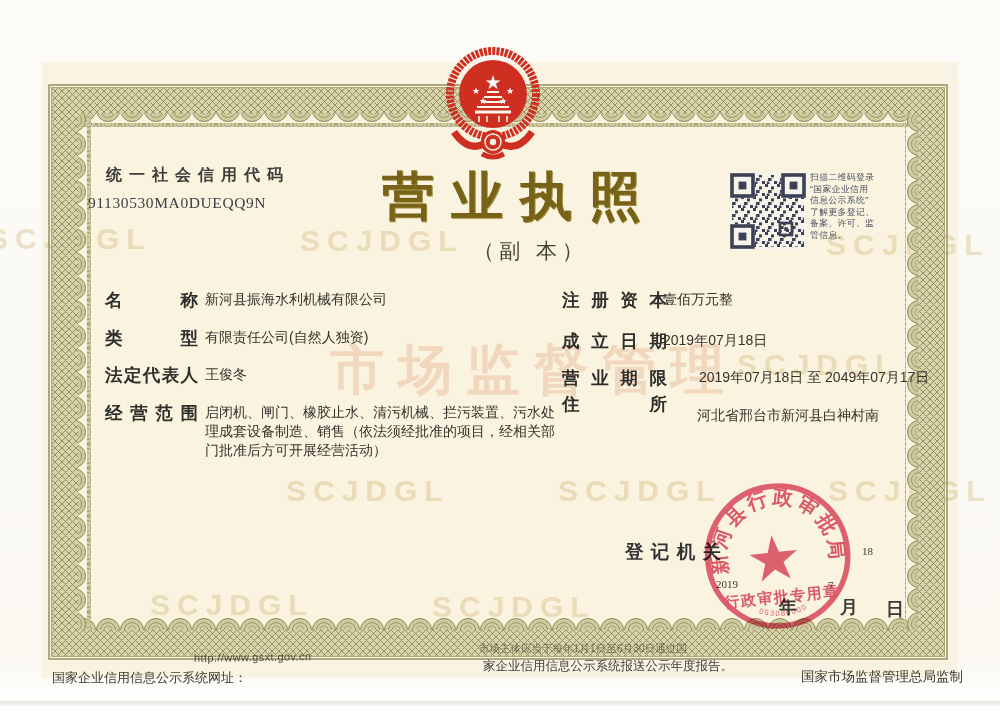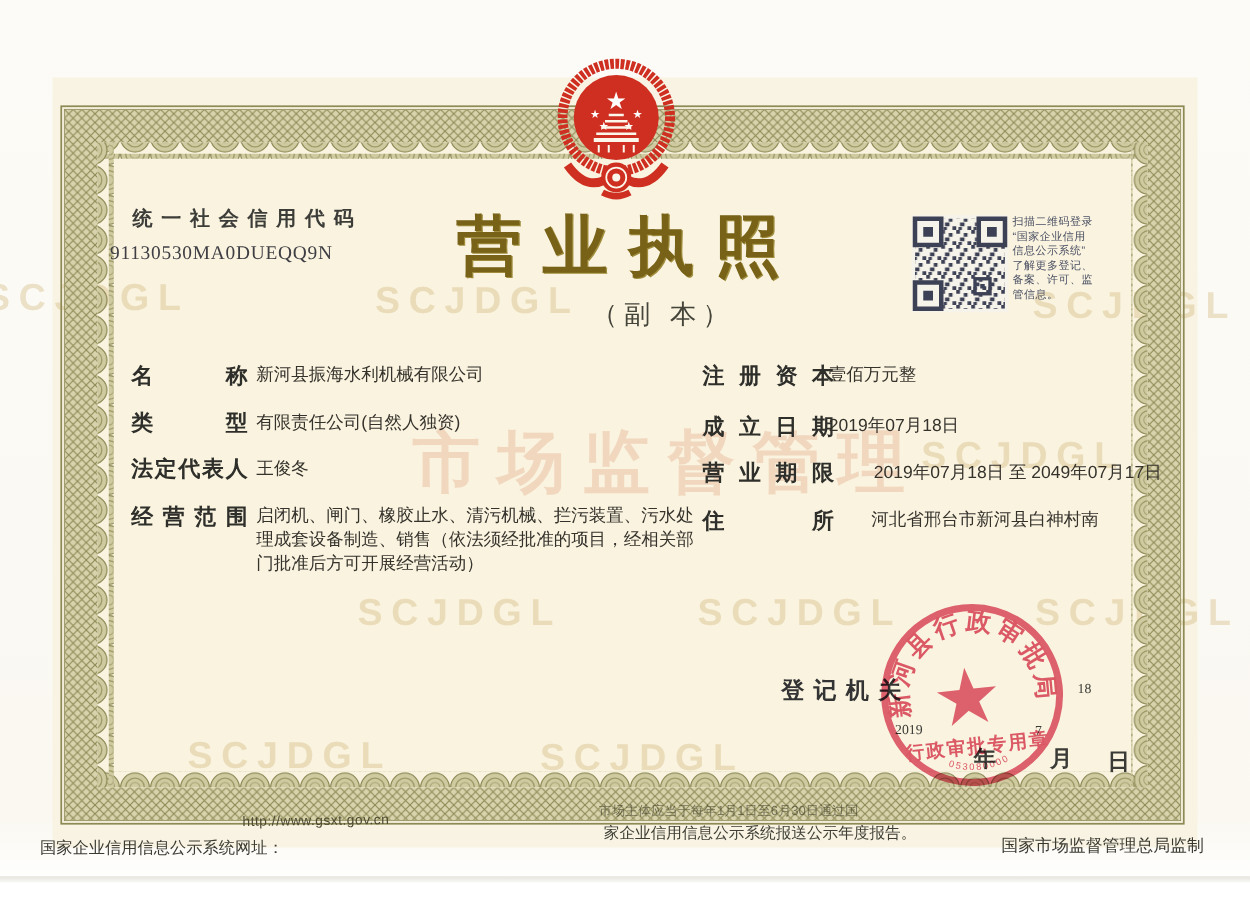--- a/index.html
+++ b/index.html
@@ -13,21 +13,21 @@
   
   .wm { position:absolute; font-weight:bold; font-size:30px; letter-spacing:7px;
         color:rgba(206,176,112,0.34); white-space:nowrap; }
   .wm-cn { position:absolute; left:330px; top:334px; font-size:54px; font-weight:700;
            letter-spacing:14px; color:rgba(225,152,118,0.30); white-space:nowrap; }
   
   .credit-label { position:absolute; left:106px; top:165px; font-size:16px;
                   letter-spacing:7px; color:#3c3c38; font-weight:600; }
   .credit-code { position:absolute; left:88px; top:194px; font-size:15.5px;
                  font-family:"Liberation Serif", serif; color:#3e3e44; letter-spacing:0.6px; }
-  .title { position:absolute; left:348px; top:162px; width:310px; text-align:center;
+  .title { position:absolute; left:348px; top:162px; width:310px; text-align:right;
            font-size:52px; font-weight:800; letter-spacing:17px; color:#776217;
            text-shadow:1px 1px 0 #a08d3e; white-space:nowrap; }
   .subtitle { position:absolute; left:428px; top:237px; width:160px; text-align:right;
               font-size:21px; letter-spacing:5px; color:#44443a; }
   
   .qr-caption { position:absolute; left:810px; top:172px; width:70px; font-size:8.8px;
                 line-height:11.6px; color:#4a4f63; letter-spacing:0.4px; }
   
   .lab { position:absolute; display:inline-block; text-align:justify; text-align-last:justify;
          font-size:17.5px; font-weight:600; color:#2e2e2a; }
@@ -44,21 +44,21 @@
   .dt-unit { font-size:18px; font-weight:600; }
   
   .seal { position:absolute; left:700px; top:476px; width:156px; height:166px;
           mix-blend-mode:multiply; opacity:0.88; transform:rotate(-6deg); }
   
   .url { position:absolute; left:194px; top:651px; font-size:11px; color:#4d4930;
          letter-spacing:0.4px; transform:rotate(-0.8deg); }
   .notice1 { position:absolute; left:479px; top:642px; font-size:10.5px;
              color:rgba(58,58,38,0.62); white-space:nowrap; }
   .notice2 { position:absolute; left:483px; top:658px; font-size:12.5px; color:#3e3e34; white-space:nowrap; }
-  .web-label { position:absolute; left:32px; top:669px; font-size:13px; color:#3a3a31; }
+  .web-label { position:absolute; left:52px; top:669px; font-size:13px; color:#3a3a31; }
   .producer { position:absolute; left:801px; top:668px; font-size:13.5px; color:#3a3a31; }
   .scan-edge { position:absolute; left:0; top:701px; width:1000px; height:5px;
                background:linear-gradient(#e6e4de, #f8f8f6); }
   svg { position:absolute; }
 </style>
 </head>
 <body>
 
 <div class="page">
 
@@ -182,21 +182,21 @@
   <span class="val val-l" style="top:365px;">王俊冬</span>
   <span class="lab lab-l" style="top:401px;">经营范围</span>
   <span class="val val-l" style="top:403px;">启闭机、闸门、橡胶止水、清污机械、拦污装置、污水处理成套设备制造、销售（依法须经批准的项目，经相关部门批准后方可开展经营活动）</span>
 
   <span class="lab lab-r" style="top:288px;">注册资本</span>
   <span class="val val-r" style="top:290px;">壹佰万元整</span>
   <span class="lab lab-r" style="top:329px;font-family:Liberation Mono, monospace;">成立日期</span>
   <span class="val val-r" style="top:331px;">2019年07月18日</span>
   <span class="lab lab-r" style="top:366px;">营业期限</span>
   <span class="val val-r" style="top:368px;padding-left:36px;">2019年07月18日 至 2049年07月17日</span>
-  <span class="lab lab-r" style="top:404px;">住所</span>
+  <span class="lab lab-r" style="top:392px;">住所</span>
   <span class="val val-r" style="top:406px; left:697px;">河北省邢台市新河县白神村南</span>
 
   <span class="registrar">登记机关</span>
   <span class="dt dt-num" style="left:716px; top:578px;">2019</span>
   <span class="dt dt-unit" style="left:779px; top:595px;">年</span>
   <span class="dt dt-num" style="left:828px; top:579px;">7</span>
   <span class="dt dt-unit" style="left:840px; top:595px;">月</span>
   <span class="dt dt-num" style="left:862px; top:545px;">18</span>
   <span class="dt dt-unit" style="left:886px; top:597px;">日</span>
 

